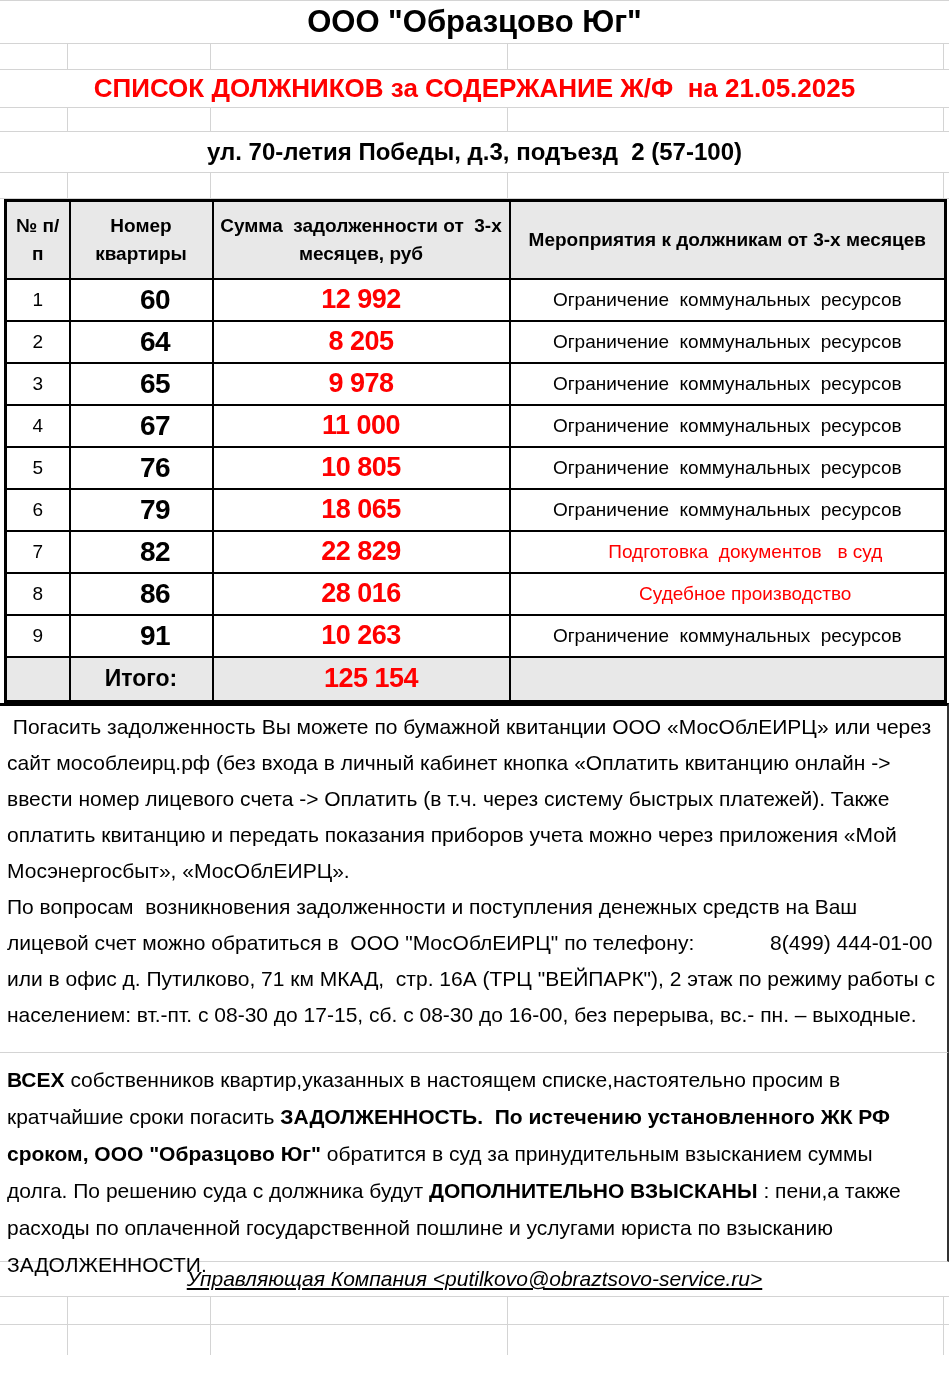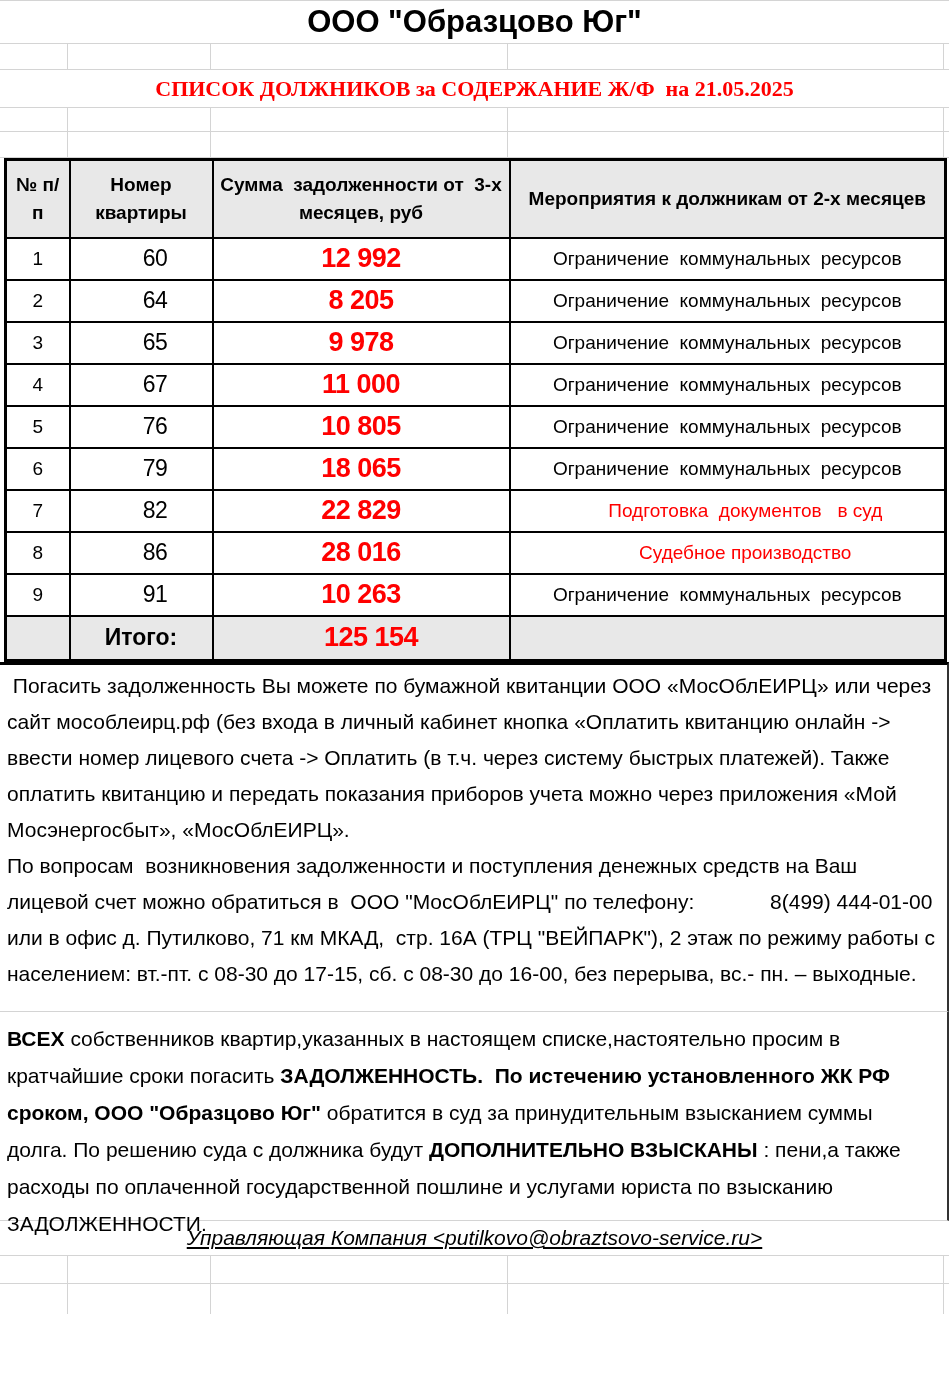--- a/index.html
+++ b/index.html
@@ -11,41 +11,41 @@
   *{box-sizing:border-box;margin:0;padding:0;}
   html,body{background:#fff;}
   body{font-family:"Liberation Sans", "DejaVu Sans", sans-serif;color:#000;}
   .page{position:relative;width:949px;height:1383px;background:#fff;overflow:hidden;}
 
   
   .sheet-row{display:flex;align-items:center;justify-content:center;white-space:pre-wrap;}
   .title-row{height:44px;border-top:1px solid var(--grid-line);border-bottom:1px solid var(--grid-line);
              font-size:31px;font-weight:bold;}
   .red-title-row{height:38px;border-bottom:1px solid var(--grid-line);
-             font-size:22px;font-weight:bold;color:var(--accent-red);font-family:Liberation Serif, serif;}
+             font-size:26px;font-weight:bold;color:var(--accent-red);}
   .address-row{height:41px;border-bottom:1px solid var(--grid-line);
              font-size:24px;font-weight:bold;}
 
   .grid-row{display:flex;border-bottom:1px solid var(--grid-line);}
   .grid-row .gc{border-right:1px solid var(--grid-line);height:100%;}
   .gc.c1{width:68px;} .gc.c2{width:143px;} .gc.c3{width:297px;} .gc.c4{width:436px;}
   .gc.cf{width:5px;border-right:none;}
   .h26{height:26px;} .h24{height:24px;} .h28{height:28px;} .h30{height:30px;border-bottom:none;}
 
   
   table.debtors{border-collapse:collapse;table-layout:fixed;width:940px;margin-left:4px;
                 border:3px solid var(--border-black);}
   table.debtors th,table.debtors td{border:2px solid var(--border-black);text-align:center;vertical-align:middle;
                 overflow:hidden;}
   table.debtors th{background:var(--header-bg);font-size:19px;font-weight:bold;line-height:1.45;white-space:pre-wrap;padding:2px 6px;}
   tr.hdr{height:78px;}
   tr.data{height:42px;}
   tr.total{height:45px;}
   td.numc{font-size:19px;}
-  td.flatc{font-size:23px;font-weight:normal;letter-spacing:-0.5px;padding-left:28px;}
+  td.flatc{font-size:28px;font-weight:bold;letter-spacing:-0.5px;padding-left:28px;}
   td.debtc{font-size:27px;font-weight:bold;letter-spacing:-0.5px;color:var(--accent-red);margin-left:44px;}
   td.actc{font-size:19px;white-space:pre-wrap;padding:0 4px;margin-top:18px;}
   td.actc[data-red="true"]{color:var(--accent-red);padding-left:40px;}
   tr.total td{background:var(--header-bg);}
   td.total-label{font-size:23px;font-weight:bold;}
   td.total-value{font-size:27px;font-weight:bold;color:var(--accent-red);letter-spacing:-0.5px;padding-left:20px;}
 
   
   .info-block{height:350px;border-top:3px solid var(--border-black);border-right:2px solid #333;
               border-bottom:1px solid var(--grid-line);
@@ -77,20 +77,21 @@
   <div class="sheet-row red-title-row">СПИСОК ДОЛЖНИКОВ за СОДЕРЖАНИЕ Ж/Ф  на 21.05.2025</div>
 
   <div class="grid-row h24">
     <div class="gc c1"></div>
     <div class="gc c2"></div>
     <div class="gc c3"></div>
     <div class="gc c4"></div>
     <div class="gc cf"></div>
   </div>
 
+  <div class="sheet-row address-row">ул. 70-летия Победы, д.3, подъезд  2 (57-100)</div>
 
   <div class="grid-row h26">
     <div class="gc c1"></div>
     <div class="gc c2"></div>
     <div class="gc c3"></div>
     <div class="gc c4"></div>
     <div class="gc cf"></div>
   </div>
 
   <table class="debtors">
@@ -98,21 +99,21 @@
         <col style="width:64px">
         <col style="width:143px">
         <col style="width:297px">
         <col style="width:436px">
       </colgroup>
     <tbody>
         <tr class="hdr">
       <th>№ п/п</th>
       <th>Номер квартиры</th>
       <th>Сумма  задолженности от  3-х месяцев, руб</th>
-      <th>Мероприятия к должникам от 2-х месяцев</th>
+      <th>Мероприятия к должникам от 3-х месяцев</th>
     </tr>
     <tr class="data">
       <td class="numc">1</td>
       <td class="flatc">60</td>
       <td class="debtc">12 992</td>
       <td class="actc" data-red="false">Ограничение  коммунальных  ресурсов</td>
     </tr>
     <tr class="data">
       <td class="numc">2</td>
       <td class="flatc">64</td>

